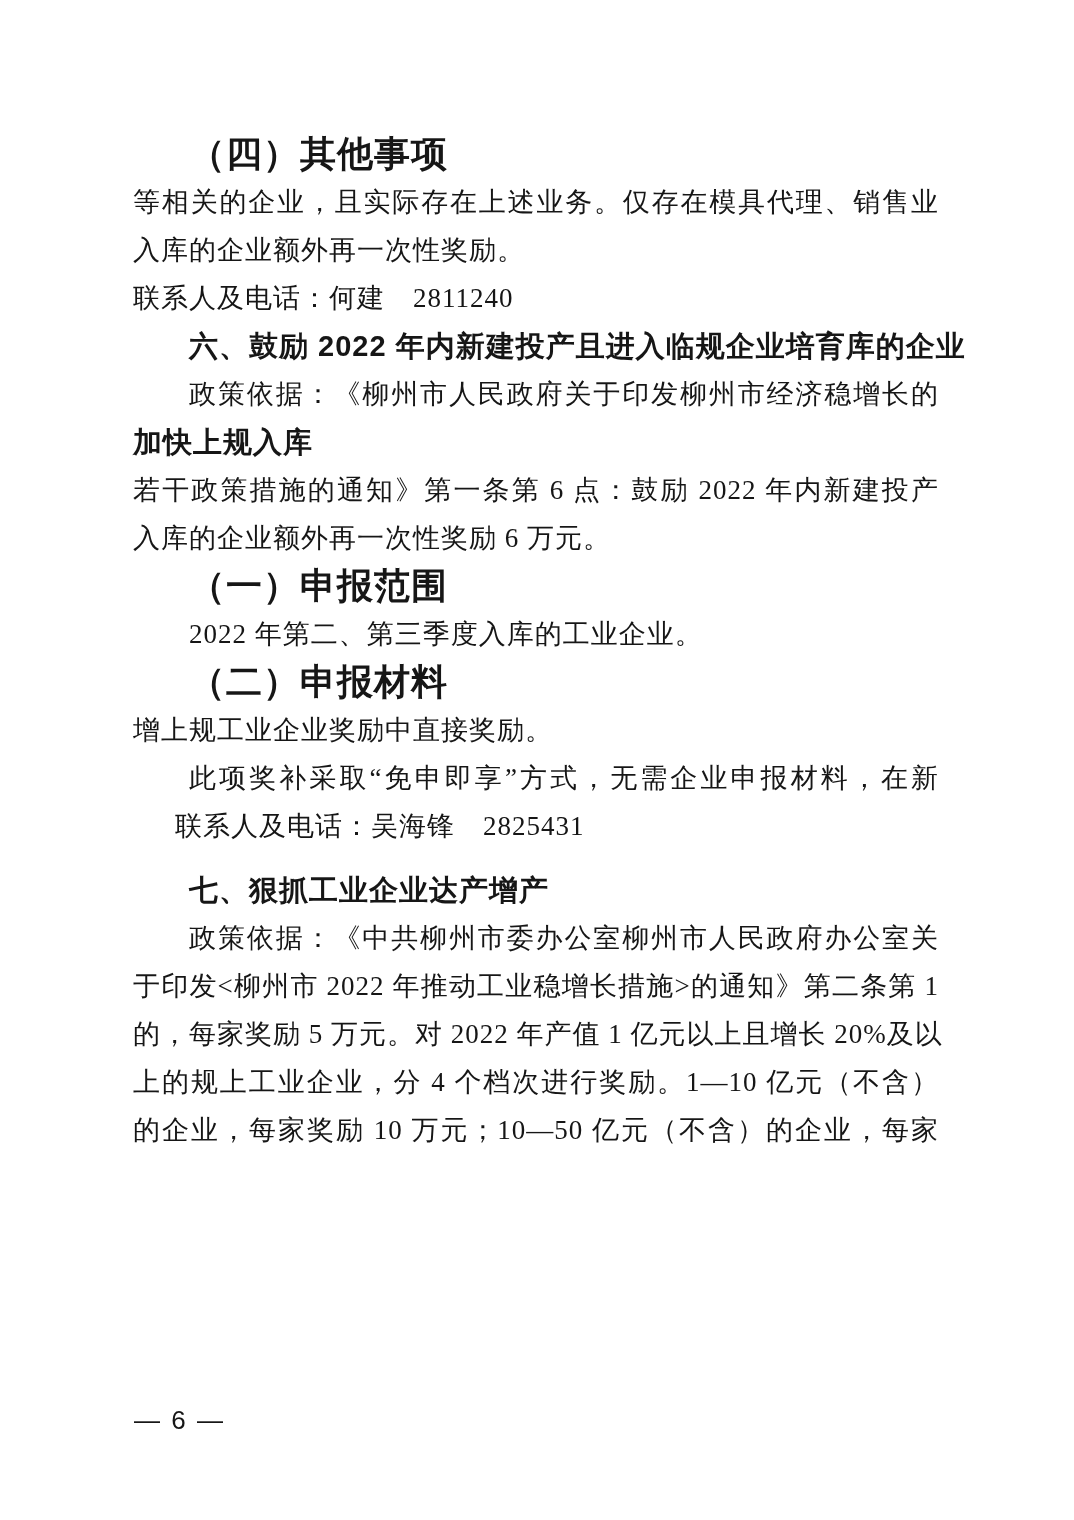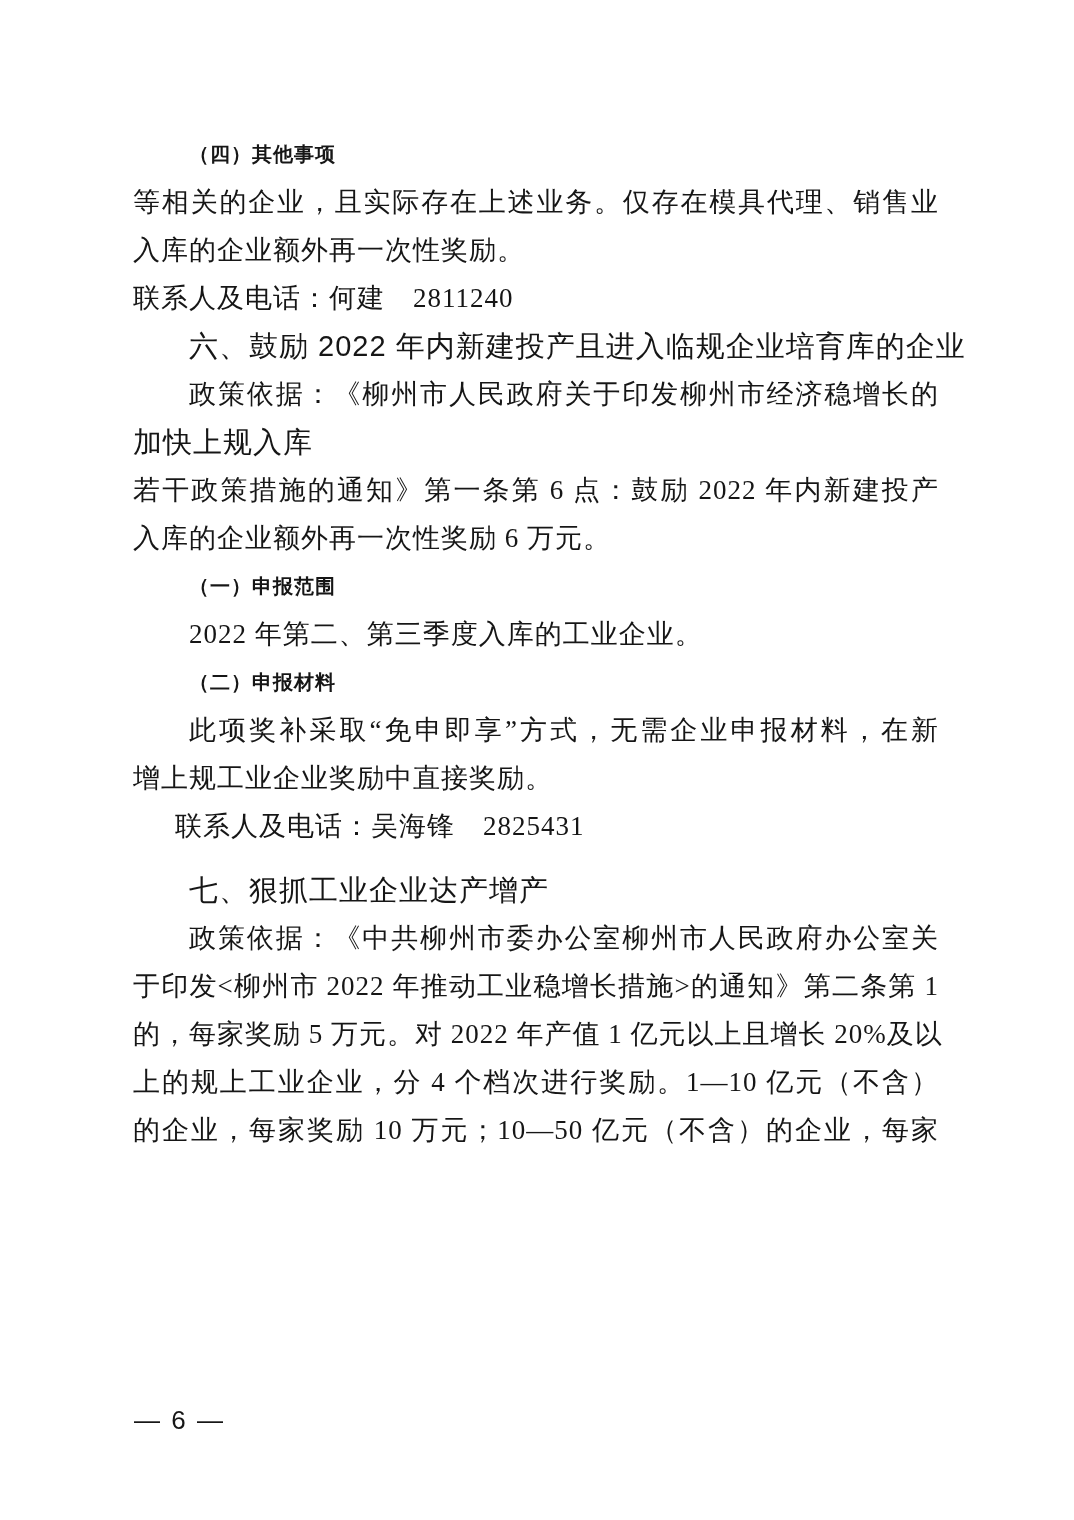--- a/index.html
+++ b/index.html
@@ -27,26 +27,26 @@
   }
   
   .stretch {
     white-space:nowrap;
     text-align-last:justify;
   }
   .ind2 { text-indent:56px; }
   .ind1 { text-indent:42px; }
   .head {
     font-family:"Liberation Sans","DejaVu Sans",sans-serif;
-    font-weight:400;
+    font-weight:700;
     font-size:29px;
   }
   .sub {
     font-weight:700;
-    font-size:20px;
+    font-size:36px;
   }
   .gap-before { margin-top:16px; }
   .footer {
     position:absolute;
     left:134px; top:1400px;
     font-size:26px;
     line-height:40px;
     font-family:"Liberation Sans","DejaVu Sans",sans-serif;
     letter-spacing:2px;
   }
@@ -61,22 +61,22 @@
     <p class="ln">入库的企业额外再一次性奖励。</p>
     <p class="ln">联系人及电话：何建　2811240</p>
     <p class="ln head ind2 stretch">六、鼓励 2022 年内新建投产且进入临规企业培育库的企业</p>
     <p class="ln ind2 stretch">政策依据：《柳州市人民政府关于印发柳州市经济稳增长的</p>
     <p class="ln head">加快上规入库</p>
     <p class="ln stretch">若干政策措施的通知》第一条第 6 点：鼓励 2022 年内新建投产</p>
     <p class="ln">入库的企业额外再一次性奖励 6 万元。</p>
     <p class="ln sub ind2">（一）申报范围</p>
     <p class="ln ind2">2022 年第二、第三季度入库的工业企业。</p>
     <p class="ln sub ind2">（二）申报材料</p>
+    <p class="ln">增上规工业企业奖励中直接奖励。</p>
     <p class="ln ind2 stretch">此项奖补采取“免申即享”方式，无需企业申报材料，在新</p>
-    <p class="ln">增上规工业企业奖励中直接奖励。</p>
     <p class="ln ind1">联系人及电话：吴海锋　2825431</p>
     <p class="ln head ind2 gap-before">七、狠抓工业企业达产增产</p>
     <p class="ln ind2 stretch">政策依据：《中共柳州市委办公室柳州市人民政府办公室关</p>
     <p class="ln stretch">于印发&lt;柳州市 2022 年推动工业稳增长措施&gt;的通知》第二条第 1</p>
     <p class="ln stretch">的，每家奖励 5 万元。对 2022 年产值 1 亿元以上且增长 20%及以</p>
     <p class="ln stretch">上的规上工业企业，分 4 个档次进行奖励。1—10 亿元（不含）</p>
     <p class="ln stretch">的企业，每家奖励 10 万元；10—50 亿元（不含）的企业，每家</p>
   </main>
 
   <div class="footer">

